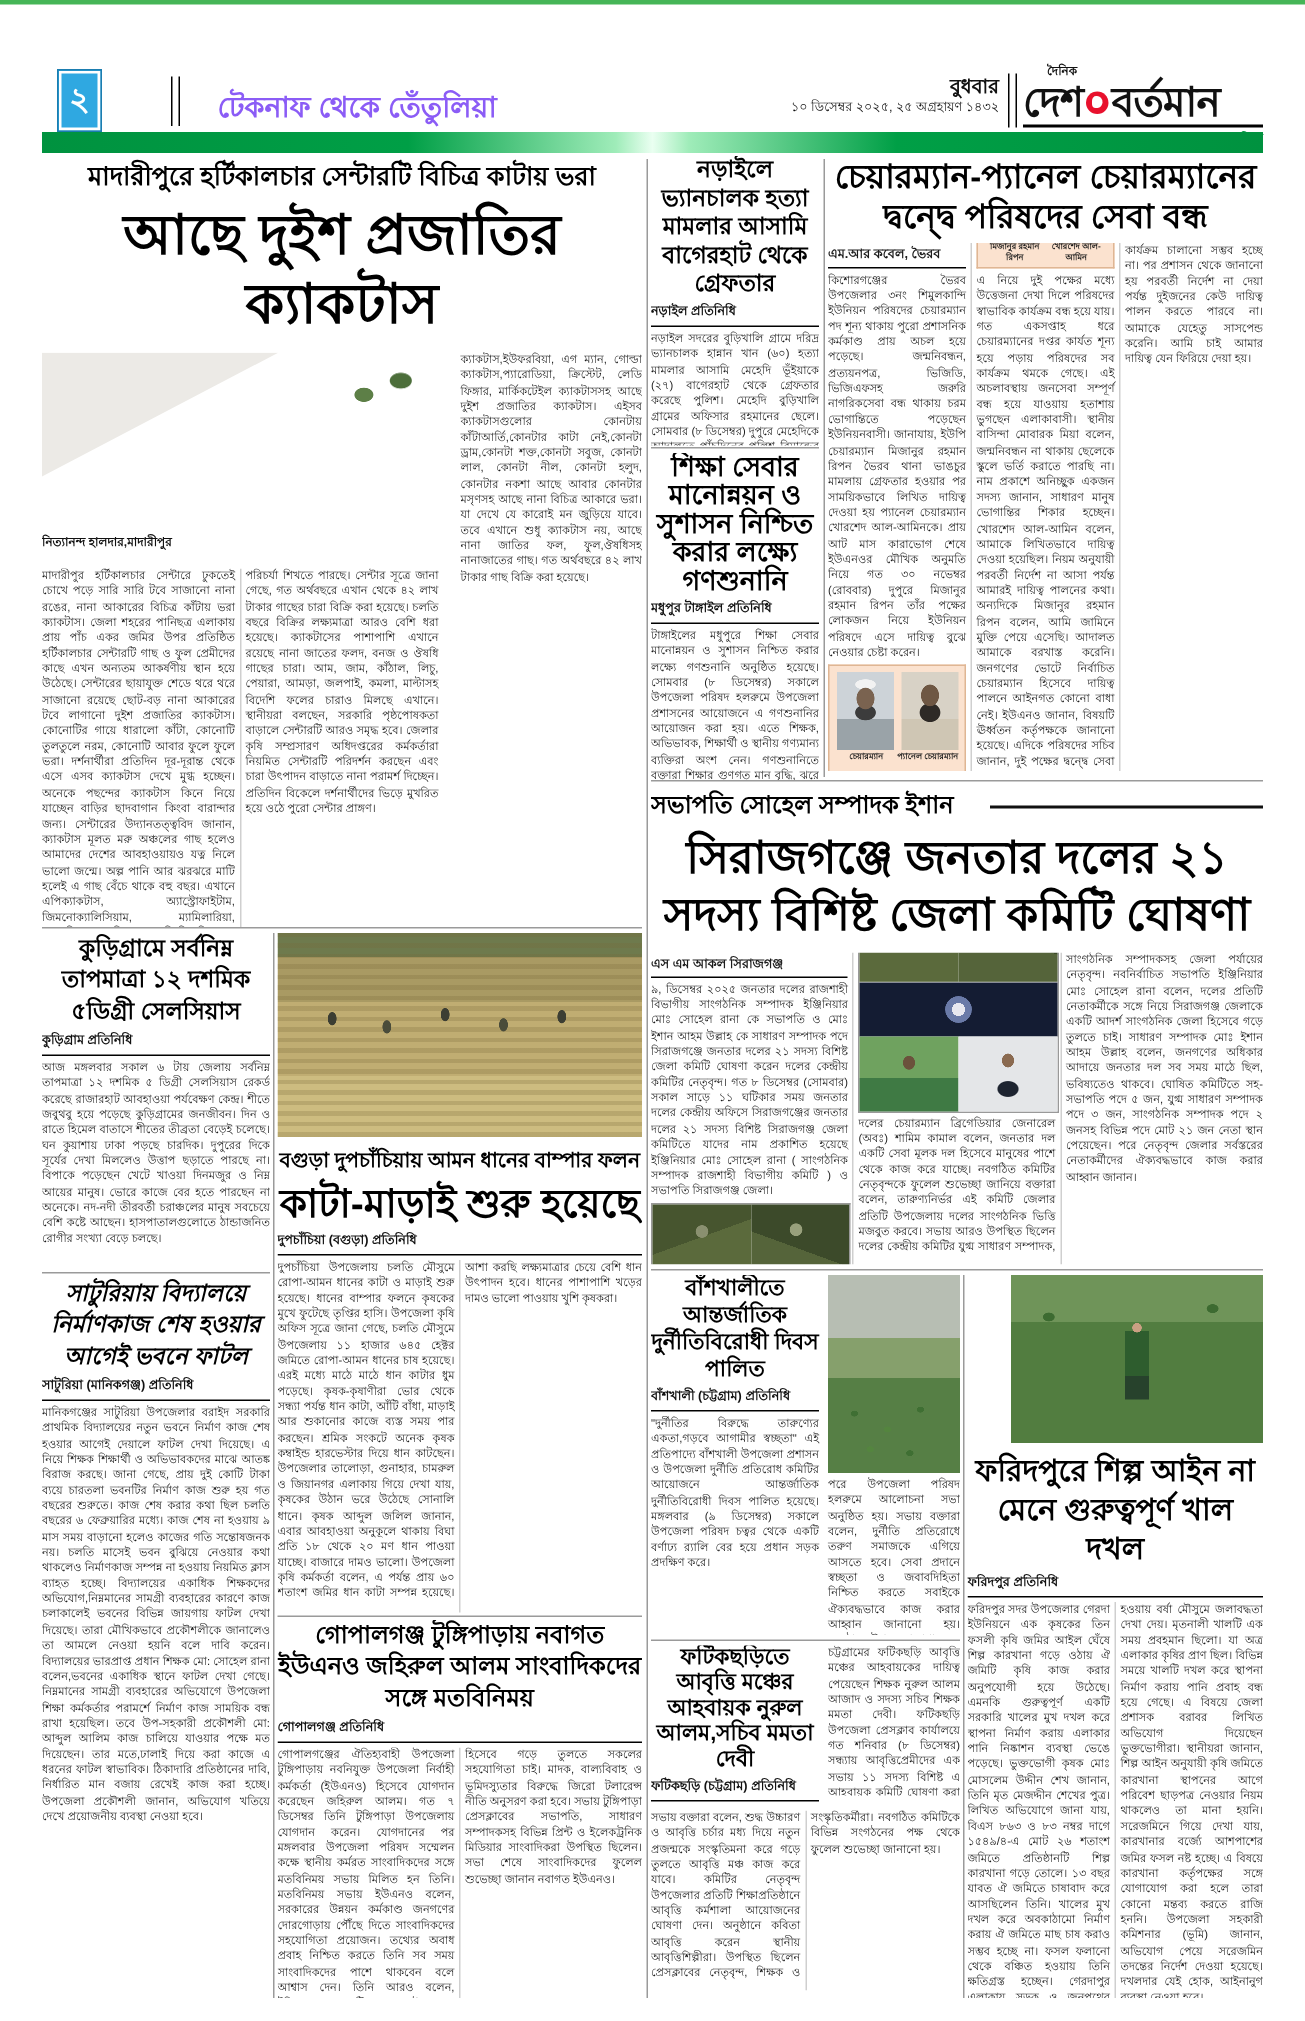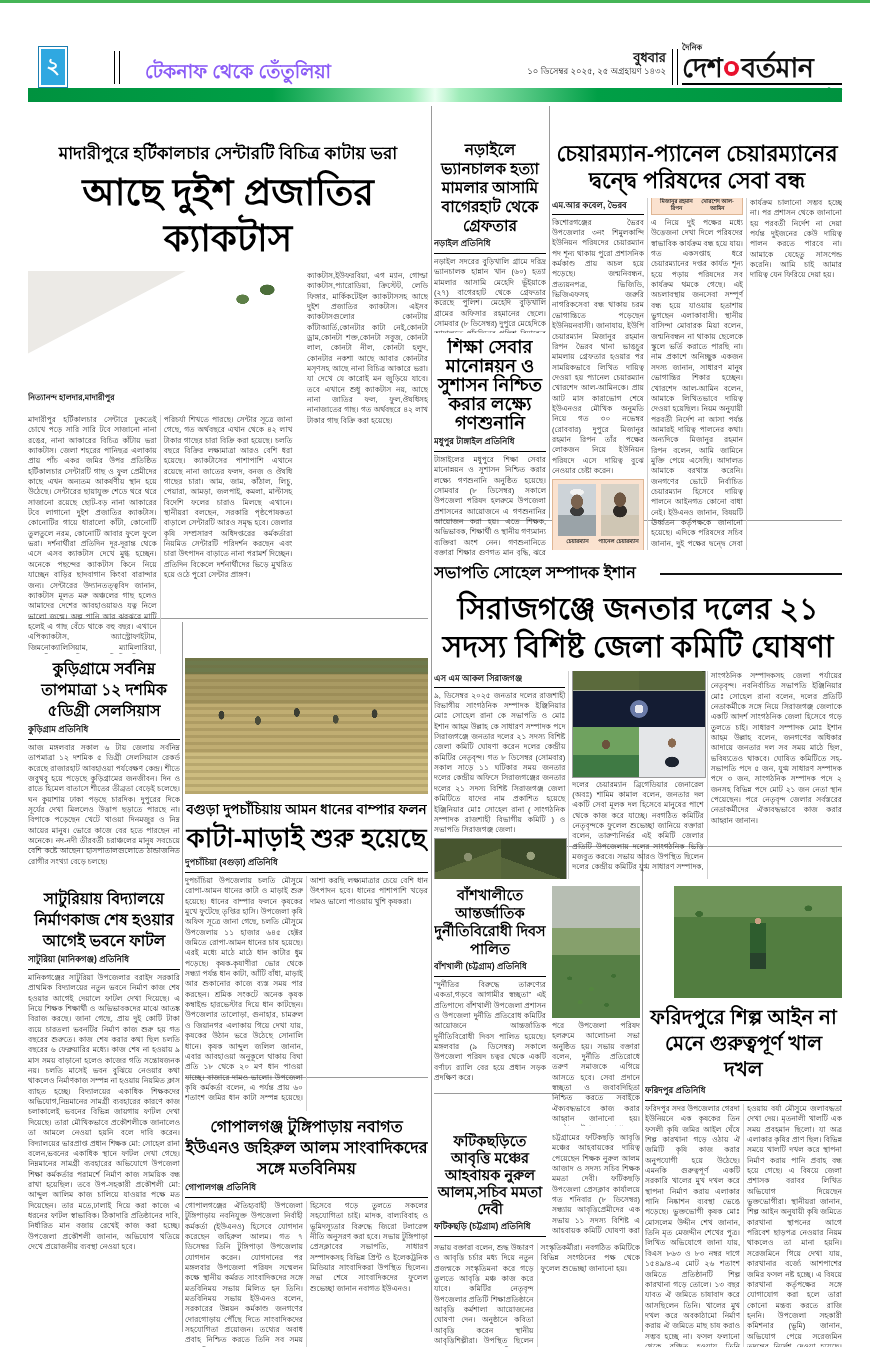--- a/index.html
+++ b/index.html
@@ -12,31 +12,31 @@
     border:1px solid #1b7db0;box-shadow:inset 0 0 0 2px #fff;display:flex;align-items:center;justify-content:center;
     color:#fff;font-size:21px;font-weight:bold;}
   .dbl-rule{position:absolute;width:4px;border-left:1.5px solid #000;border-right:1.5px solid #000;}
   #slog-rule{left:114px;top:51px;height:33px;}
   #slogan{position:absolute;left:128px;top:57px;font-size:19px;font-weight:bold;color:#8b5cf6;margin-left:17px;}
   #dateblock{position:absolute;left:450px;top:50px;width:216px;text-align:right;}
   #weekday{font-size:13px;font-weight:bold;line-height:15px;}
   #dateline{font-size:8.5px;line-height:12px;}
   #date-rule{left:672px;top:49px;height:36px;}
   #mast{position:absolute;left:682px;top:41px;width:160px;}
-  #mast-prefix{font-size:8px;font-weight:bold;margin-left:0;}
+  #mast-prefix{font-size:8px;font-weight:bold;margin-left:16px;}
   #mast-title{display:flex;align-items:center;gap:2px;font-size:27px;font-weight:900;line-height:28px;letter-spacing:-0.5px;}
   .map-circle{width:15px;height:15px;border-radius:50%;background:#e8112d;position:relative;flex:0 0 auto;}
   .map-circle:after{content:"";position:absolute;left:4px;top:3px;width:7px;height:8px;background:#fff;border-radius:45% 60% 55% 40%;}
   #mast-underline{height:2px;background:#000;margin-top:1px;}
   #mast-tagline{font-size:7px;font-weight:bold;color:#00923f;text-align:right;margin-top:1px;}
   #greenbar{position:absolute;left:28px;top:88px;width:814px;height:14px;
     background:linear-gradient(90deg,#00923f 0%,#009f46 30%,#9fecb9 47%,#eafff1 50%,#9fecb9 53%,#009f46 70%,#00923f 100%);}
 
   
-  .art{position:absolute;overflow:hidden;margin-top:36px;}
+  .art{position:absolute;overflow:hidden;}
   .kick{font-weight:bold;text-align:center;color:#000;}
   .hl{font-weight:900;text-align:center;color:#000;}
   .byline{display:block;font-size:8.5px;font-weight:bold;padding:2px 0 2px;border-bottom:1px solid #000;margin-bottom:3px;}
   .body{font-size:7.5px;line-height:1.38;text-align:justify;color:#1c1c1c;}
   .cols2{columns:2;column-gap:7px;column-fill:auto;column-rule:1px solid #cfcfcf;overflow:hidden;}
   .cols3{columns:3;column-gap:7px;column-fill:auto;column-rule:1px solid #cfcfcf;overflow:hidden;}
   .vrule{position:absolute;width:1px;background:#9a9a9a;}
   .hrule{position:absolute;height:1px;background:#9a9a9a;}
   .credit{font-size:8px;font-weight:bold;padding-top:2px;}
 
@@ -135,21 +135,21 @@
   #siraj-kicker-row .kick{font-size:16px;text-align:left;}
   #siraj-kicker-line{flex:1;height:2px;background:#111;}
   #a-sirajganj .hl{font-size:30px;line-height:38px;margin-top:3px;}
   #siraj-body{height:208px;margin-top:5px;}
 
   #a-kurigram{left:28px;top:622px;width:152px;height:226px;}
   #a-kurigram .hl{font-size:15.5px;line-height:21px;}
   #kurigram-body{height:142px;}
 
   #a-saturia{left:28px;top:852px;width:152px;height:480px;}
-  #a-saturia .hl{font-size:15.5px;line-height:21px;}
+  #a-saturia .hl{font-size:15.5px;line-height:21px;font-style:italic;}
   #saturia-body{height:398px;}
 
   #a-dupch{left:185px;top:622px;width:243px;height:453px;}
   #a-dupch .kick{font-size:13.5px;margin-top:5px;}
   #a-dupch .hl{font-size:26px;line-height:32px;}
   #dupch-body{height:236px;}
 
   #a-gopal{left:185px;top:1080px;width:243px;height:252px;}
   #a-gopal .hl{font-size:16px;line-height:21px;}
   #gopal-body{height:184px;}

